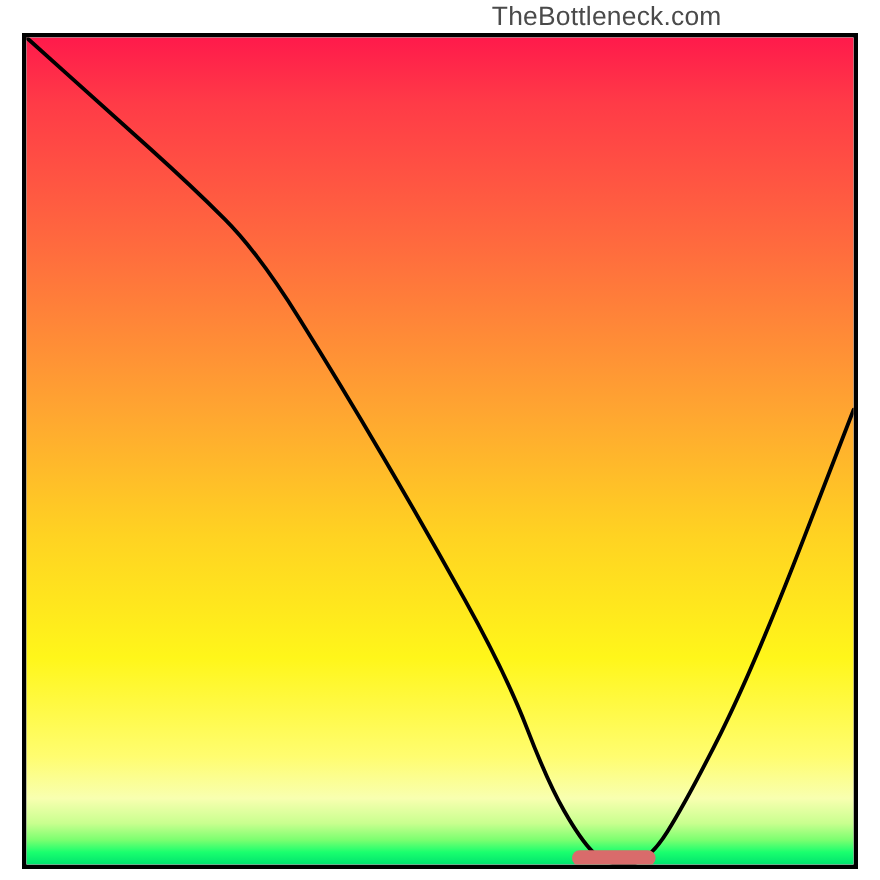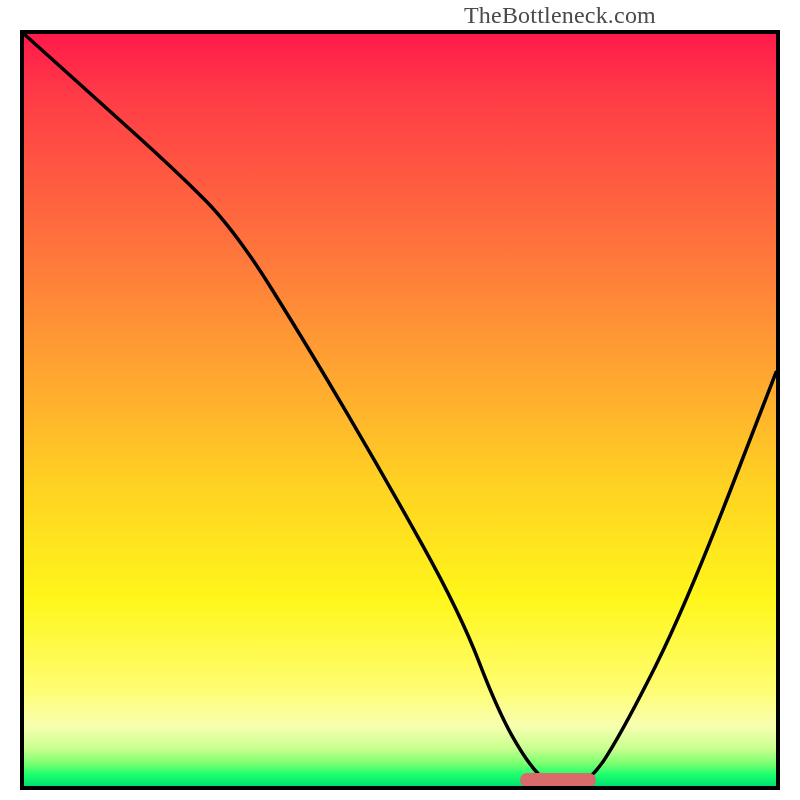--- a/index.html
+++ b/index.html
@@ -8,21 +8,20 @@
     width: 800px;
     height: 800px;
     background: #ffffff;
     font-family: Arial, Helvetica, sans-serif;
     overflow: hidden;
   }
   .chart-container {
     position: relative;
     width: 668px;
     height: 800px;
-    font-family: Liberation Serif, serif;
   }
   .watermark {
     position: absolute;
     top: 2px;
     right: 12px;
     font-size: 24px;
     font-weight: 500;
     color: #4a4a4a;
     letter-spacing: 0.2px;
   }

